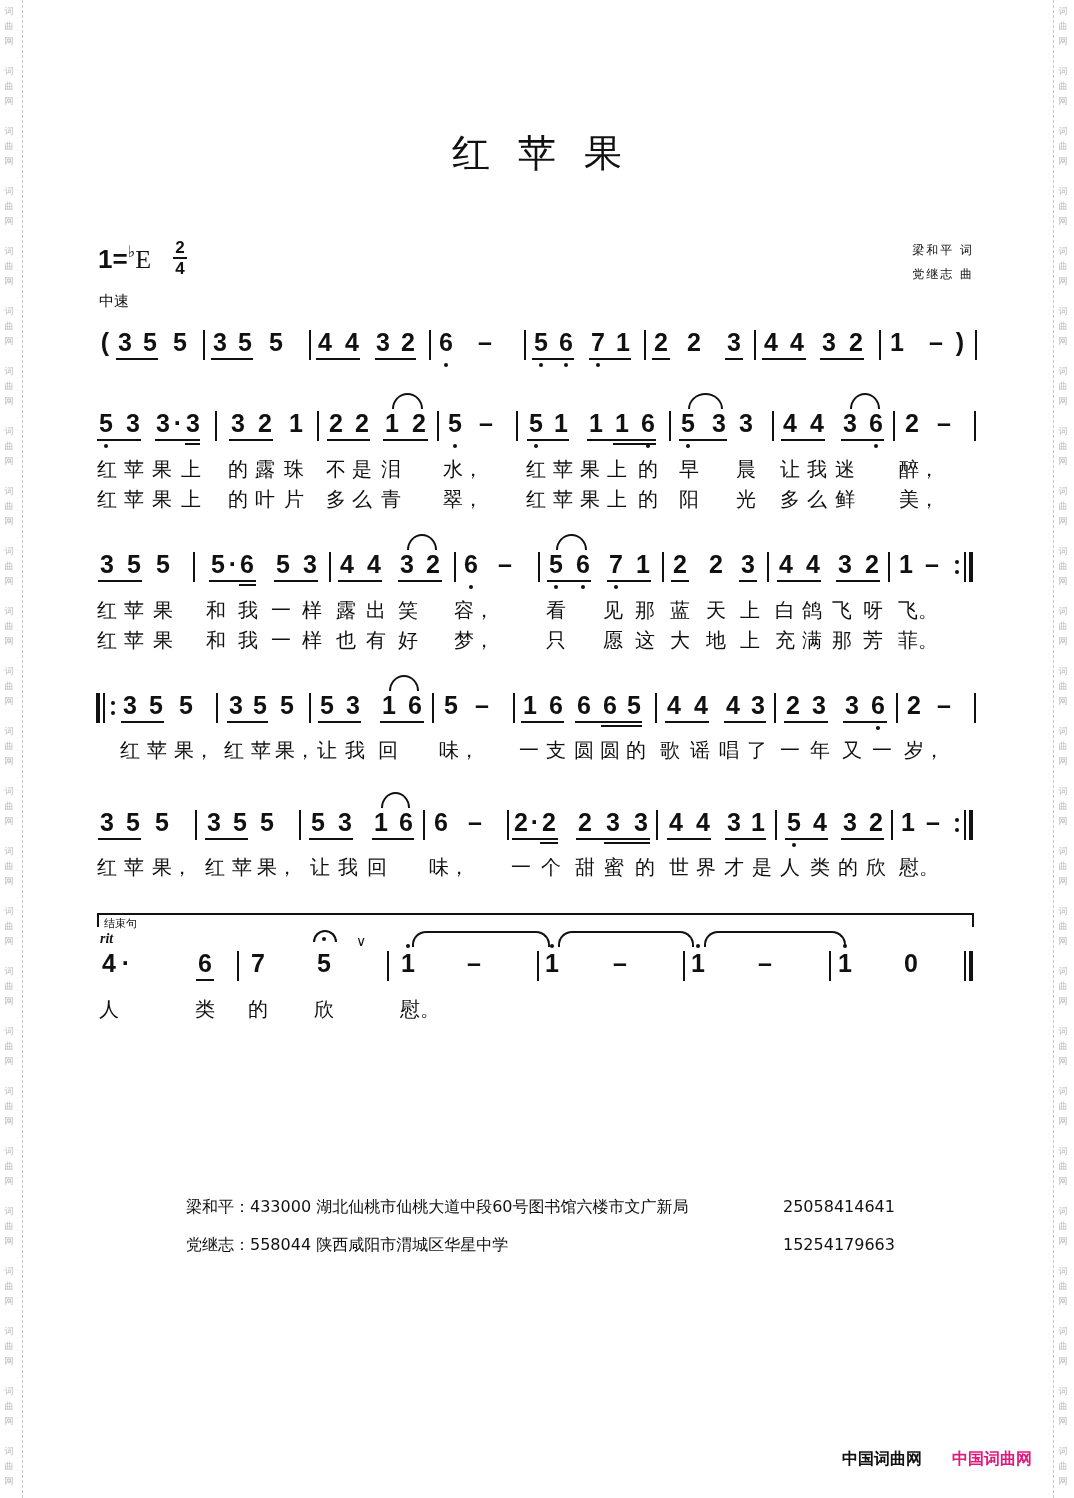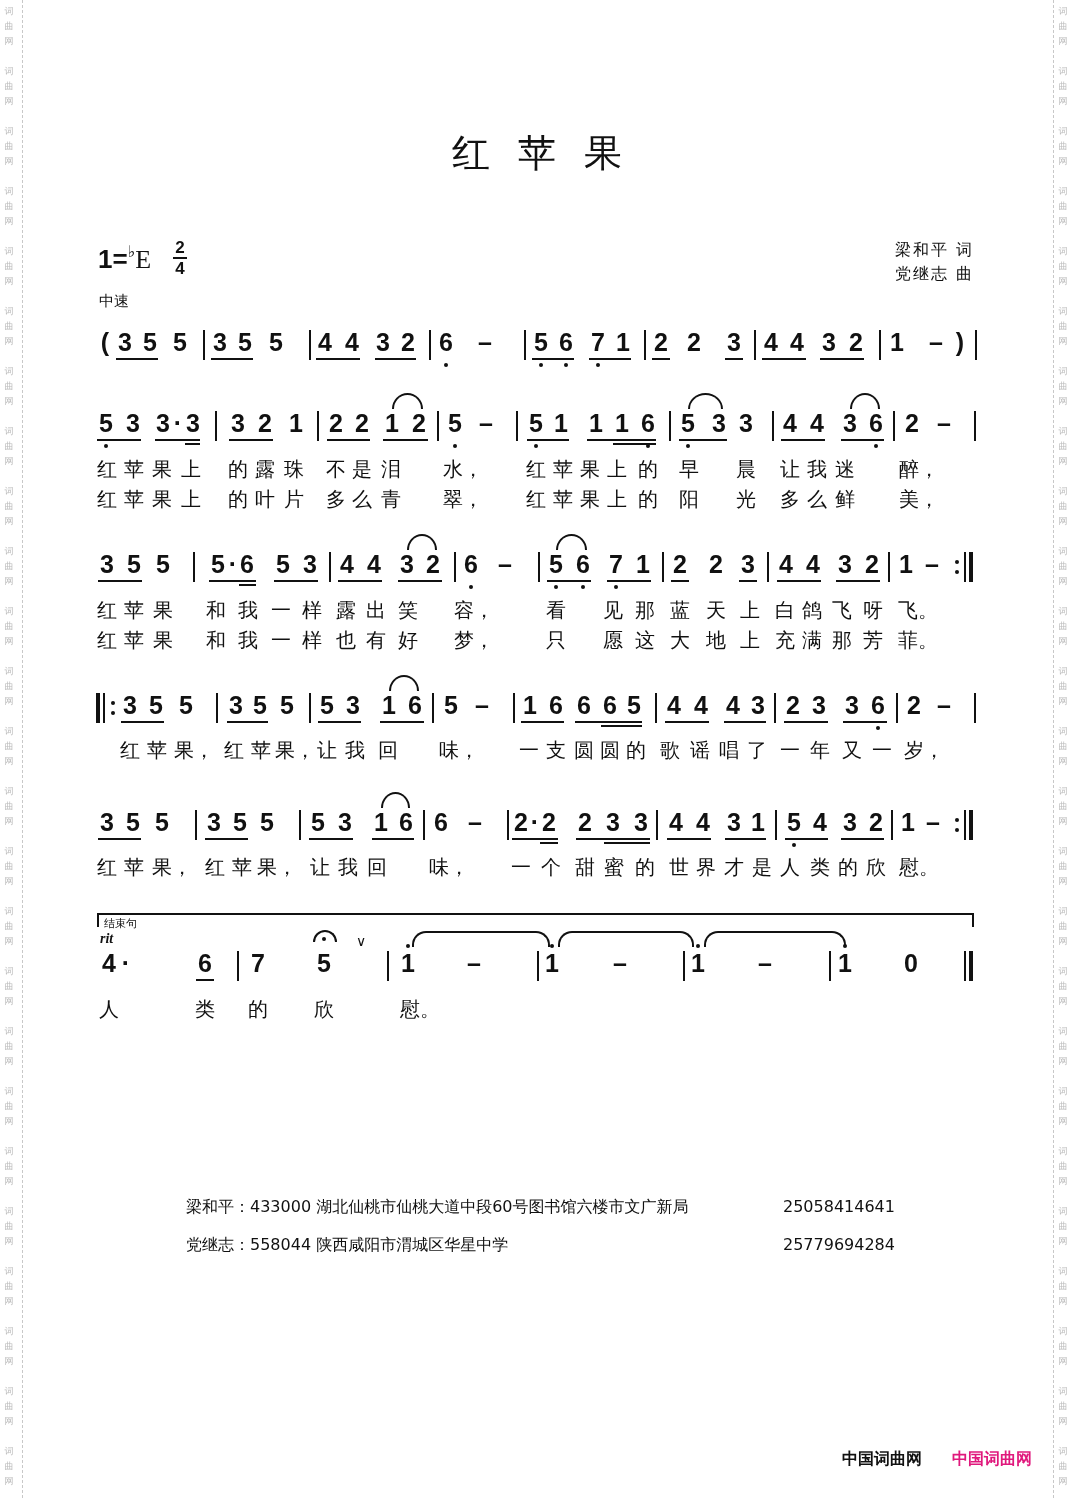--- a/index.html
+++ b/index.html
@@ -12,21 +12,21 @@
         width:12px; text-align:center; font-family:"DejaVu Serif", serif; }
   .title { position:absolute; top:128px; left:0; width:1074px; text-align:center;
            font-size:38px; letter-spacing:28px; font-family:"DejaVu Serif", serif; font-weight:normal; padding-left:28px; box-sizing:border-box;}
   .key { position:absolute; left:98px; top:244px; font-size:26px; font-weight:bold;
          font-family:"Liberation Sans", sans-serif; }
   .key .flat { font-size:16px; vertical-align:top; position:relative; top:-2px; font-family:"DejaVu Serif", serif; font-weight:normal;}
   .key .E { font-family:"Liberation Serif", serif; font-weight:normal; font-size:26px; }
   .ts { position:absolute; left:173px; top:238px; width:14px; text-align:center;
         font-family:"Liberation Sans", sans-serif; font-weight:bold; font-size:17px; line-height:19px; }
   .tempo { position:absolute; left:99px; top:292px; font-size:15px; }
-  .credits { position:absolute; right:100px; top:238px; font-size:16px; line-height:24px;
+  .credits { position:absolute; right:100px; top:238px; font-size:12px; line-height:24px;
              text-align:right; font-family:"DejaVu Serif", serif; letter-spacing:2px; }
   .n { position:absolute; font-family:"Liberation Sans", sans-serif; font-weight:bold;
        font-size:25px; line-height:25px; width:20px; text-align:center; }
   .dot-below::after { content:""; position:absolute; left:8px; bottom:-12px; width:4px; height:4px;
        border-radius:2px; background:#111; }
   .dot-above::before { content:""; position:absolute; left:8px; top:-7px; width:4px; height:4px;
        border-radius:2px; background:#111; }
   .ul { position:absolute; height:2px; background:#111; }
   .bar { position:absolute; width:2px; background:#111; }
   .dbar { position:absolute; width:4px; background:#111; }
@@ -540,16 +540,16 @@
 
 <div class="ending"></div>
 <div class="endlabel">结束句</div>
 <div class="rit">rit</div>
 <div class="fermata"></div>
 <div class="breath">∨</div>
 
 <div class="contact" style="top:1197px">梁和平：433000  湖北仙桃市仙桃大道中段60号图书馆六楼市文广新局</div>
 <div class="phone" style="top:1197px">25058414641</div>
 <div class="contact" style="top:1235px">党继志：558044  陕西咸阳市渭城区华星中学</div>
-<div class="phone" style="top:1235px">25779694284</div>
+<div class="phone" style="top:1235px">15254179663</div>
 
 <div class="src" style="left:842px">中国词曲网</div>
 <div class="src" style="left:952px;color:#e0197d">中国词曲网</div>
 
 </body></html>

